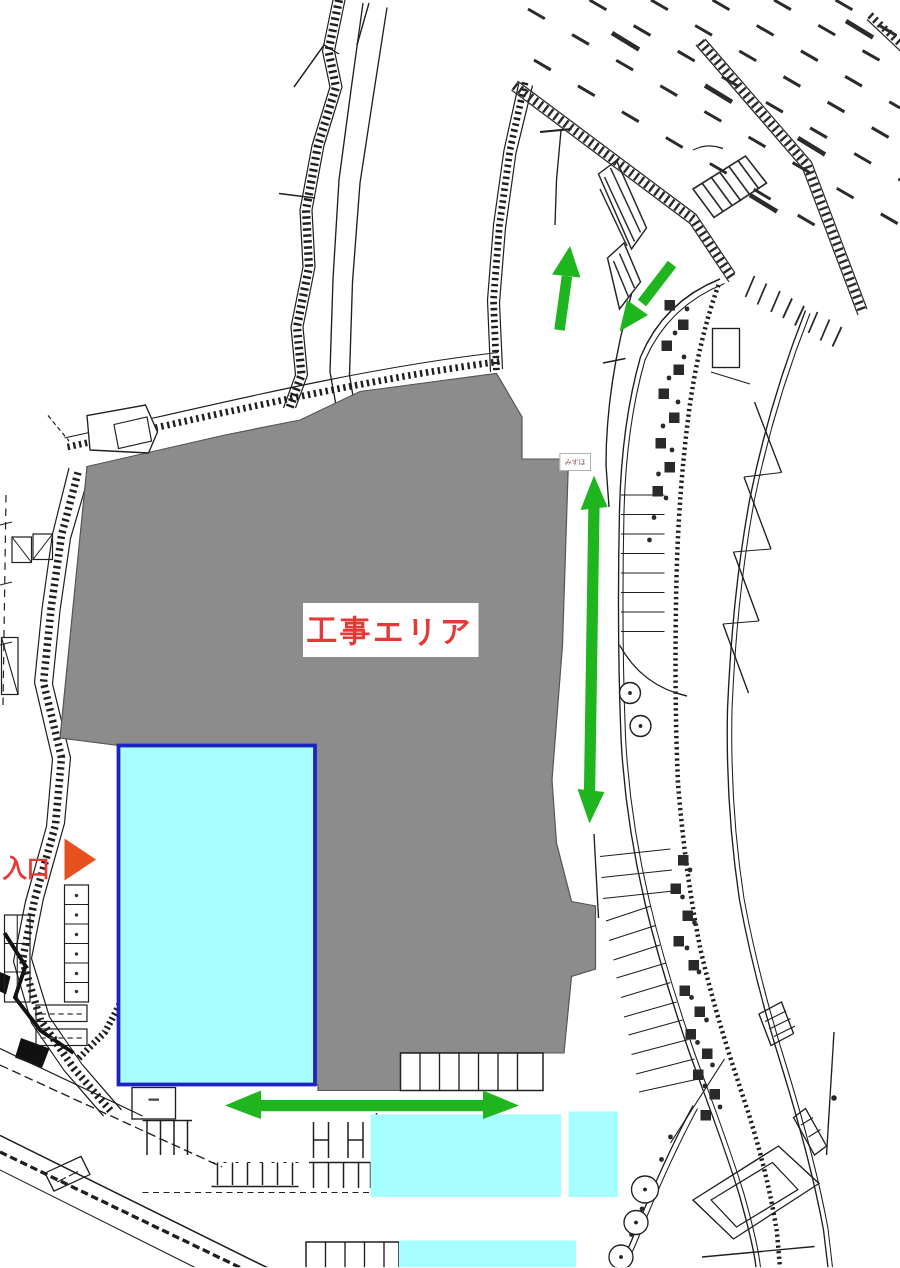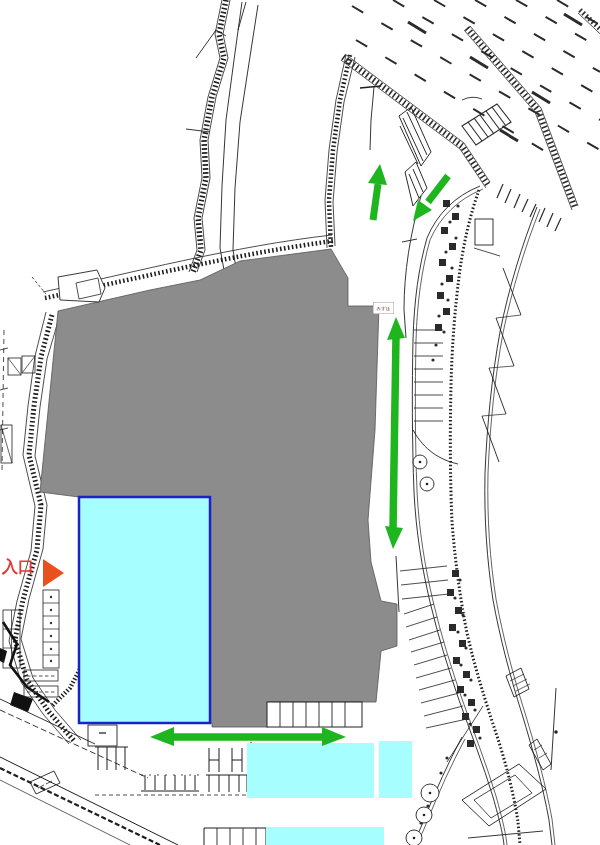--- a/index.html
+++ b/index.html
@@ -10,21 +10,21 @@
 html,body{margin:0;padding:0;background:#fff;}
 body{font-family:"DejaVu Sans",sans-serif;}
 .stage{position:relative;width:600px;height:845px;overflow:hidden;background:#fff;}
 .stage svg{position:absolute;left:0;top:0;}
 .map-label{position:absolute;color:var(--label-red);font-weight:bold;line-height:1;
   display:flex;align-items:center;justify-content:center;white-space:nowrap;}
 .boxed{background:#fff;}
 #lbl-construction{left:202px;top:402px;width:117px;height:36px;font-size:20px;letter-spacing:2px;}
 #lbl-building{left:98px;top:576px;width:88px;height:37px;font-size:24px;}
 #lbl-parking{left:124px;top:749px;height:30px;font-size:25px;padding:0 2px;}
-.entrance-wrap{position:absolute;left:2px;top:559px;display:flex;align-items:flex-start;}
+.entrance-wrap{position:absolute;left:2px;top:559px;display:flex;align-items:flex-end;}
 .tri-right{width:0;height:0;border-top:14px solid transparent;border-bottom:14px solid transparent;
   border-left:21px solid var(--entrance-tri);margin-left:9px;}
 #tiny-sign{position:absolute;left:373px;top:302px;width:40px;height:22px;font-size:9px;color:#7a4040;
   background:#fff;border:0.5px solid #999;transform:scale(.5);transform-origin:left top;
   display:flex;align-items:center;justify-content:center;font-weight:normal;}
 </style>
 </head>
 <body>
 
 <div class="stage">
@@ -301,18 +301,19 @@
       <polygon points="393,549 385,526 403,528" stroke="none"></polygon>
     </g>
     <g>
       <path d="M170,737 L326,737" stroke-width="7.5" fill="none"></path>
       <polygon points="150,737 174,727 174,746" stroke="none"></polygon>
       <polygon points="346,737 322,727 322,746" stroke="none"></polygon>
     </g>
   </g>
 </svg>
 
+<div class="map-label boxed" id="lbl-construction">工事エリア</div>
 <div class="entrance-wrap">
   <span class="map-label" style="position:static">入口</span>
   <span class="tri-right"></span>
 </div>
 <div id="tiny-sign">みずほ</div>
 </div>
 
 </body></html>

